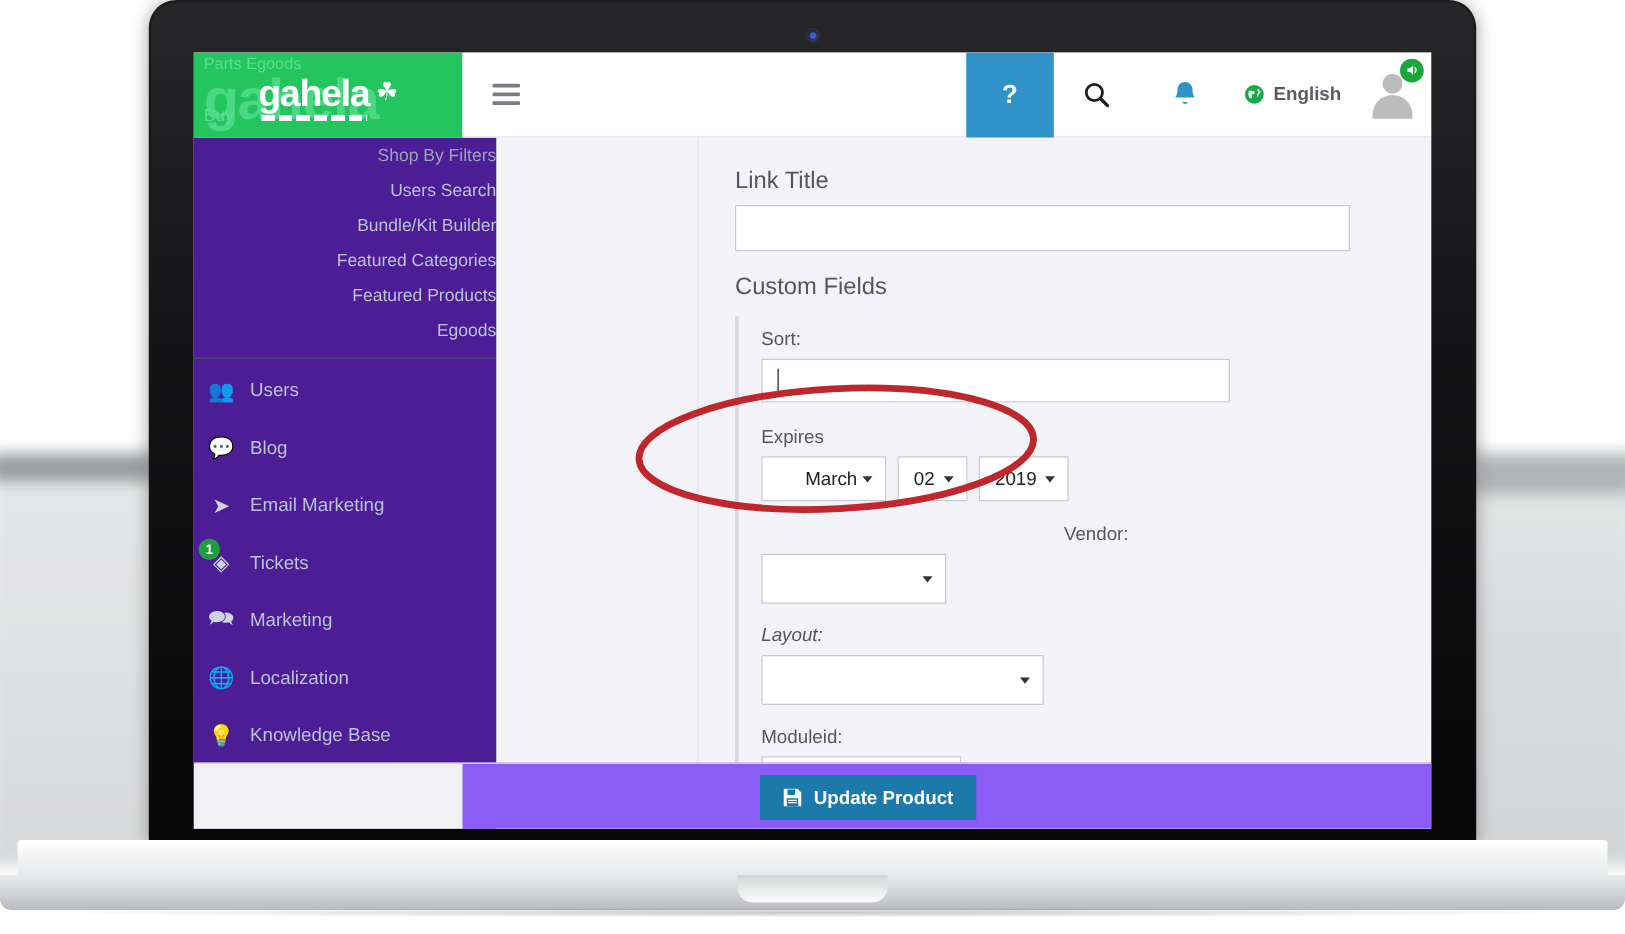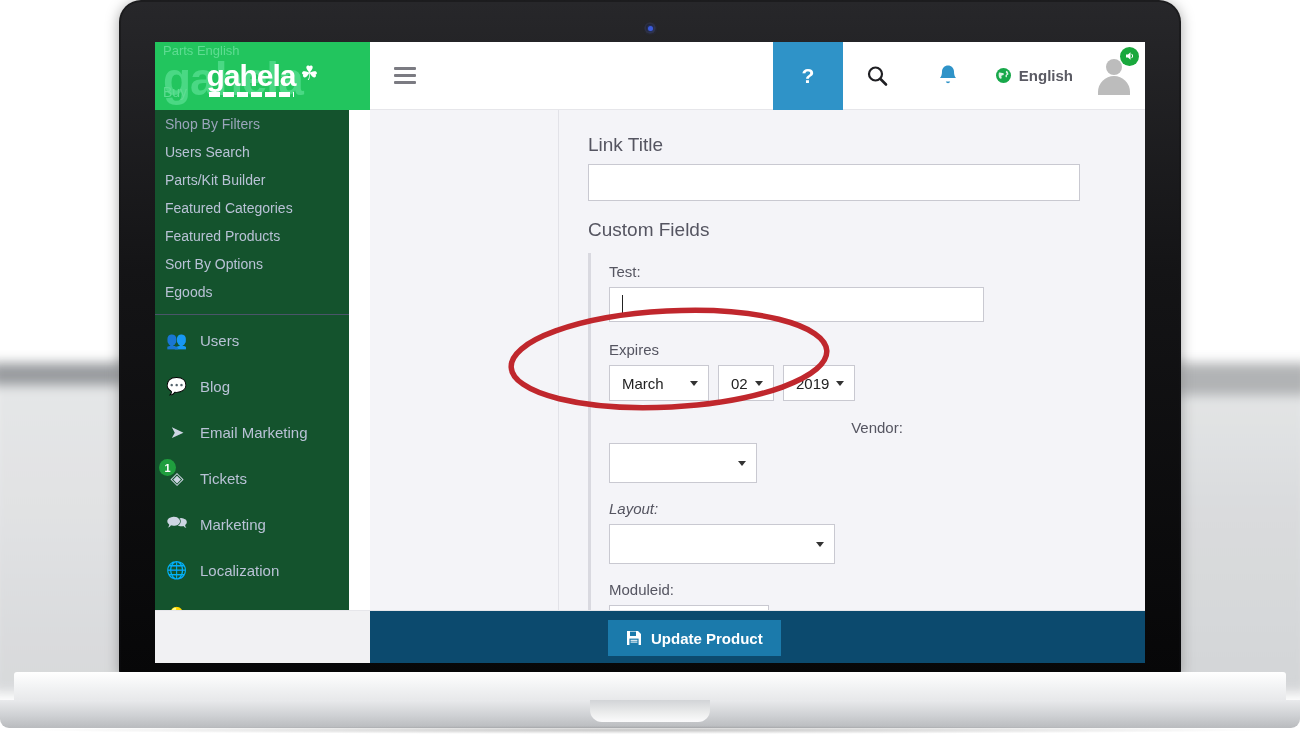--- a/index.html
+++ b/index.html
@@ -81,21 +81,21 @@
   #lang-btn { padding:0 10px; gap:7px; color:#5a5a63; font-size:15px; }
   #avatar-btn { width:62px; position:relative; }
 
   .avatar-shape { width:38px; height:38px; position:relative; }
   .avatar-shape .head { position:absolute; left:11px; top:2px; width:16px; height:16px; border-radius:50%; background:#bcbcbc; }
   .avatar-shape .body { position:absolute; left:3px; top:19px; width:32px; height:19px; border-radius:16px 16px 0 0; background:#bcbcbc; }
   #sound-badge { position:absolute; right:6px; top:5px; width:19px; height:19px; border-radius:50%;
                  background:#19a83c; color:#fff; font-size:11px; display:flex; align-items:center; justify-content:center; }
 
   
-  #sidebar { position:absolute; left:0; top:68px; width:194px; bottom:0; background:#14532d; z-index:3; overflow:hidden; }
+  #sidebar { position:absolute; left:0; top:68px; width:242px; bottom:0; background:#4c1d95; z-index:3; overflow:hidden;text-align:right; }
   .side-sub { display:block; padding:6px 0 6px 10px; color:#b9c2d6; font-size:14px; }
   .side-sub.cut { color:#9aa5bb; }
   .side-divider { height:1px; background:#4a5569; margin:8px 0 2px; }
   .side-item { display:flex; align-items:center; gap:11px; padding:12px 0 12px 10px; position:relative; }
   .side-item .label { color:#b9c2d6; font-size:15px; }
   .side-icon { width:24px; height:22px; display:flex; align-items:center; justify-content:center; color:#cdd5e3; font-size:17px; }
   .side-badge { position:absolute; left:4px; top:4px; width:17px; height:17px; border-radius:50%;
                 background:#1f9e3e; color:#fff; font-size:11px; font-weight:bold; display:flex; align-items:center; justify-content:center; z-index:5; }
 
   
@@ -107,33 +107,33 @@
   .txt-input { width:492px; height:37px; background:#fff; border:1px solid #c9c9d1; }
   .cf-block { border-left:3px solid #d9d9e0; margin-top:12px; padding:10px 0 4px 18px; }
   .cf-label { color:#555561; font-size:15px; margin-bottom:7px; }
   .cf-input { width:375px; height:35px; background:#fff; border:1px solid #c9c9d1; position:relative; }
   .caret { position:absolute; left:12px; top:7px; width:1px; height:20px; background:#222; }
 
   .sel { height:36px; background:#fff; border:1px solid #c9c9d1; position:relative;
          display:flex; align-items:center; padding-left:12px; color:#222; font-size:15px; }
   .sel .arrow { position:absolute; right:10px; top:50%; margin-top:-2px;
                 border-left:4px solid transparent; border-right:4px solid transparent; border-top:5px solid #333; }
-  #sel-month { width:100px; }
+  #sel-month { width:100px;justify-content:center; }
   #sel-day   { width:56px; }
   #sel-year  { width:72px; }
   .row-sel { display:flex; gap:9px; }
 
   #sel-vendor { width:148px; height:40px; }
   #sel-layout { width:226px; height:40px; }
   #inp-module { width:160px; height:36px; background:#fff; border:1px solid #c9c9d1; color:#b2b2ba; font-size:15px; padding:0 10px; line-height:34px; }
 
   .sect { margin-bottom:18px; }
 
   
-  #footer { position:absolute; left:0; right:0; bottom:0; height:53px; background:#0c4a6e;
+  #footer { position:absolute; left:0; right:0; bottom:0; height:53px; background:#8b5cf6;
             border-top:1px solid #e6e6ea; z-index:6; }
   #footer-left { position:absolute; left:0; top:0; width:215px; height:53px; background:#f1f1f3; }
   #update-btn { position:absolute; left:453px; top:9px; height:36px; padding:0 18px;
                 background:#1b7aab; color:#fff; font-size:15px; font-weight:bold;
                 display:flex; align-items:center; gap:9px; border:none; font-family:"Liberation Sans",sans-serif; }
 
   
   #annotation { position:absolute; left:349px; top:262px; width:330px; height:110px; z-index:7; pointer-events:none; }
 
   
@@ -167,21 +167,21 @@
 
     <div class="ghost" style="left:338px; top:8px;">asics-love-skort</div>
     <div class="ghost" style="left:338px; top:28px; color:#dcdce1;">META description</div>
 
     <div id="app">
 
       <div id="topbar">
 
         <div id="brand">
           <span class="brand-ghost">gahela</span>
-          <span class="brand-ghost2">Parts English</span>
+          <span class="brand-ghost2">Parts Egoods</span>
           <span class="brand-ghost3">Buy</span>
           <div id="logo-wrap">
             <span id="logo-text">gahela</span>
             <span id="logo-leaf">☘</span>
           </div>
         </div>
 
         <div id="topnav">
 
           <div id="hamburger">
@@ -232,24 +232,23 @@
             </div>
           </div>
 
         </div>
       </div>
 
       <div id="sidebar">
         <div id="side-subs">
             <div class="side-sub cut">Shop By Filters</div>
             <div class="side-sub">Users Search</div>
-            <div class="side-sub">Parts/Kit Builder</div>
+            <div class="side-sub">Bundle/Kit Builder</div>
             <div class="side-sub">Featured Categories</div>
             <div class="side-sub">Featured Products</div>
-            <div class="side-sub">Sort By Options</div>
             <div class="side-sub">Egoods</div>
           </div>
         <div class="side-divider"></div>
         <div id="side-items">
             <div class="side-item">
               <span class="side-icon">👥</span>
               <span class="label">Users</span>
             </div>
             <div class="side-item">
               <span class="side-icon">💬</span>
@@ -285,21 +284,21 @@
         <div id="col-main">
 
           <div class="sect">
             <div class="fld-label">Link Title</div>
             <div class="txt-input"></div>
           </div>
 
           <div class="sect">
             <div class="fld-label">Custom Fields</div>
             <div class="cf-block">
-              <div class="cf-label">Test:</div>
+              <div class="cf-label">Sort:</div>
               <div class="cf-input">
                 <span class="caret"></span>
               </div>
 
               <div style="margin-top:19px;">
                 <div class="cf-label">Expires</div>
                 <div class="row-sel">
                   <div class="sel" id="sel-month">
                     <span>March</span>
                     <span class="arrow"></span>

